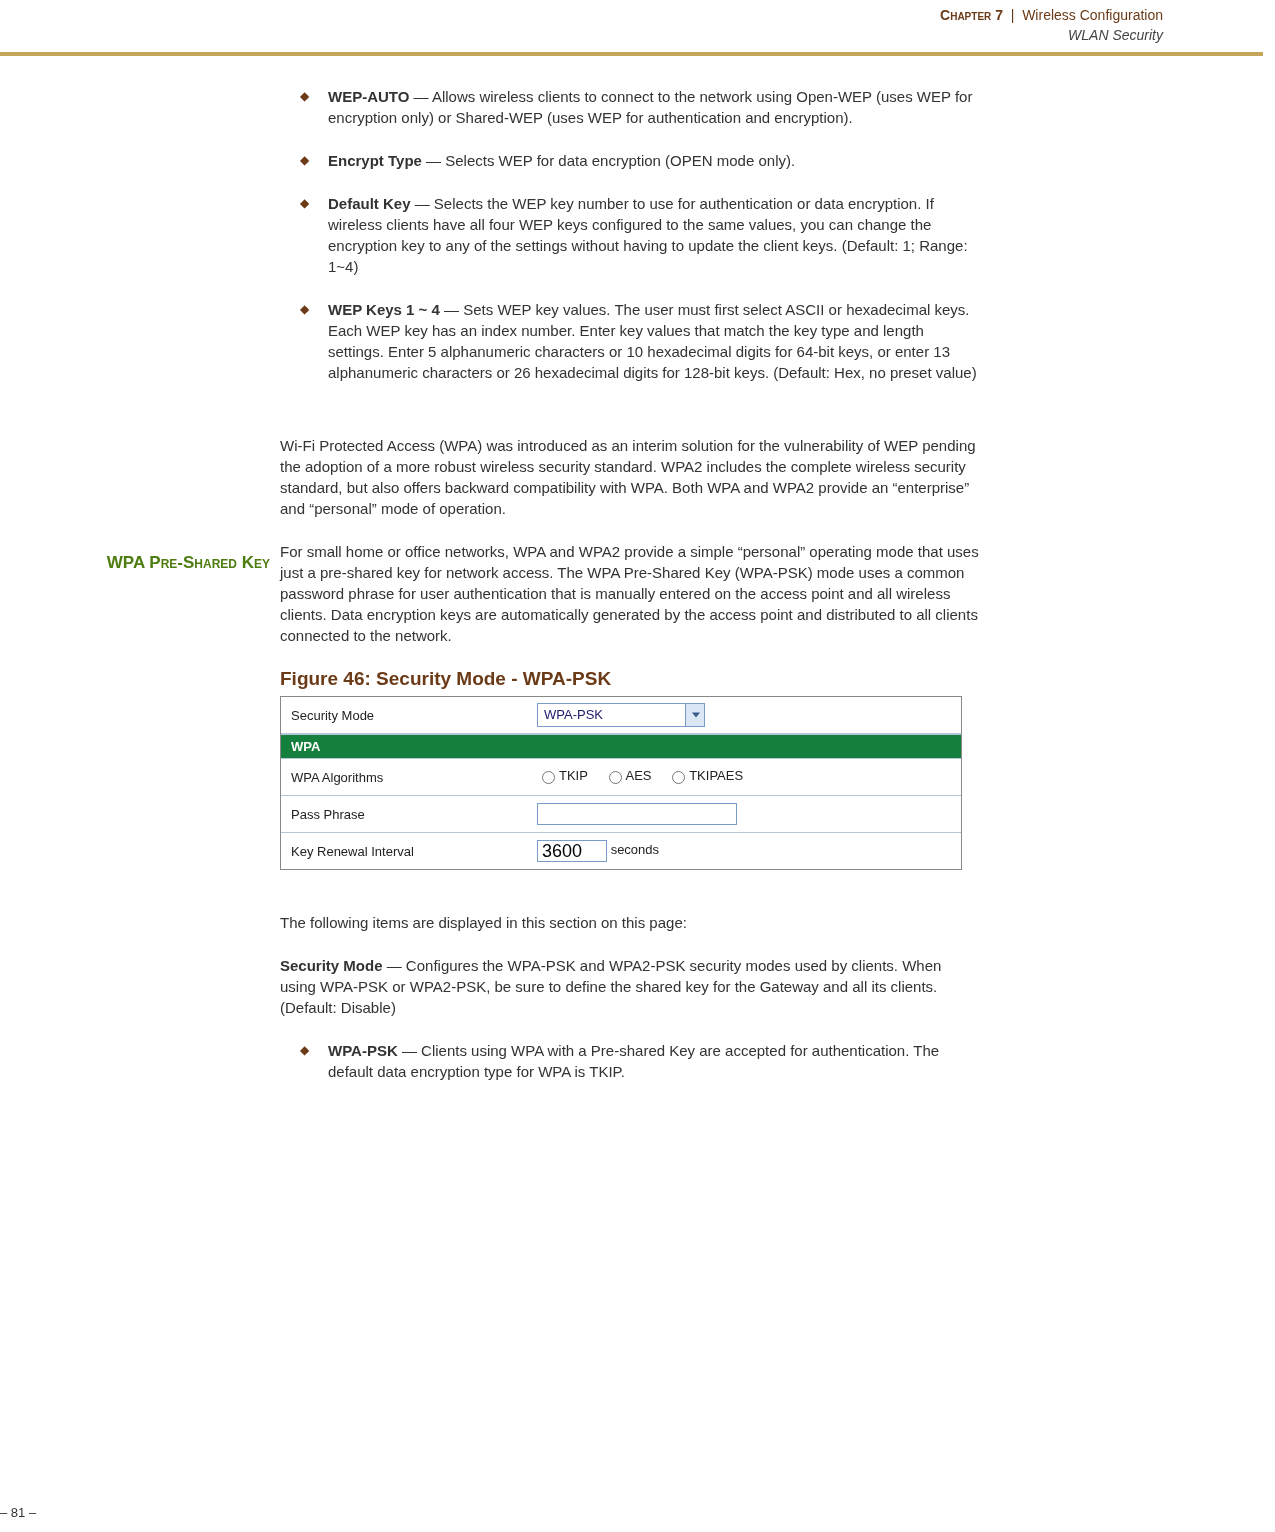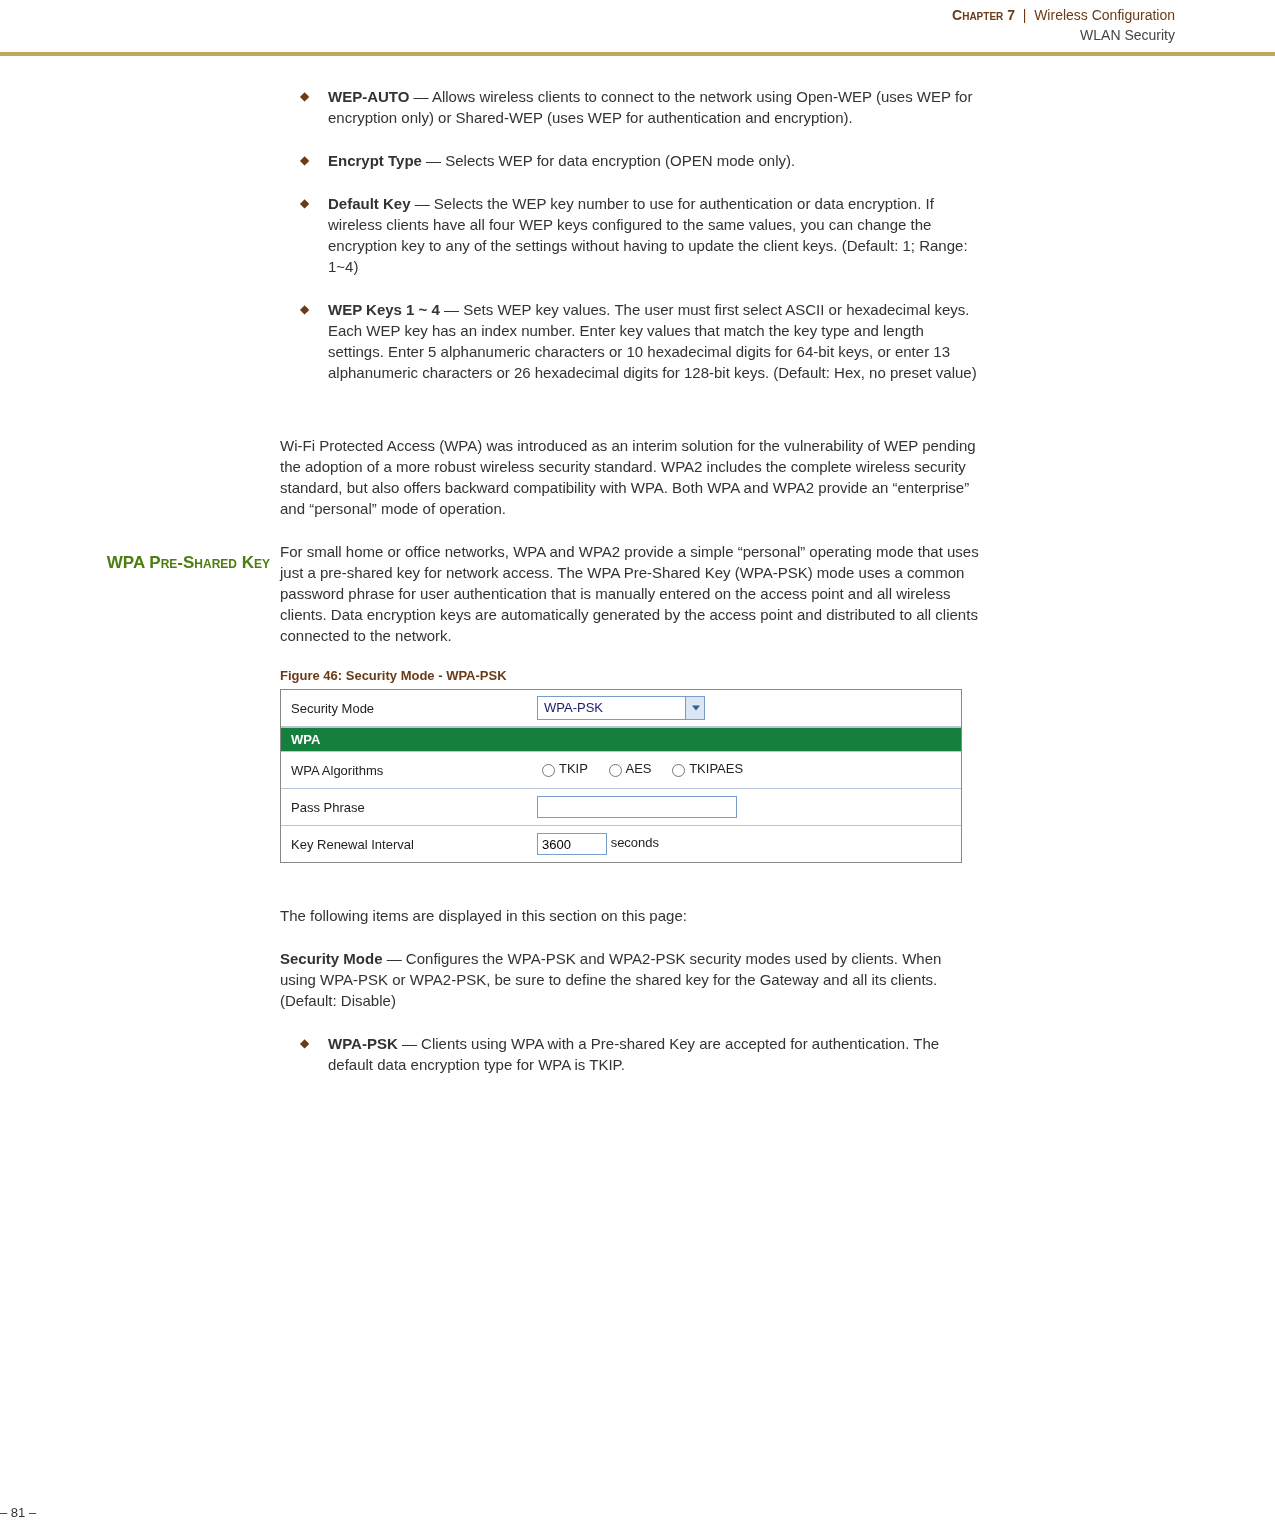--- a/index.html
+++ b/index.html
@@ -10,35 +10,36 @@
     background: #fff;
   }
   .page {
     width: 1275px;
     height: 1532px;
     position: relative;
     box-sizing: border-box;
   }
   .header-band {
     position: absolute;
-    top: 0; left: 0; right: 0;
+    top: 0; left: 0; right: 12px;
     height: 46px;
     border-bottom: 4px solid #c4a65a;
     text-align: right;
     padding-right: 100px;
     font-size: 14px;
     line-height: 1.4;
     padding-top: 6px;
   }
   .header-chapter {
     color: #6b3a17;
   }
   .header-chapter .chnum { font-variant: small-caps; font-weight: bold; }
   .header-section {
     color: #444;
+    font-style: italic;
   }
   .content {
     position: absolute;
     top: 86px;
     left: 280px;
     width: 700px;
   }
   .sidelabel {
     position: absolute;
     left: 100px;
@@ -70,21 +71,21 @@
     font-size: 12px;
   }
   .b { font-weight: bold; }
   p.body {
     margin: 0 0 22px 0;
     line-height: 1.4;
   }
   .fig-caption {
     color: #6b3a17;
     font-weight: bold;
-    font-size: 13px;
+    font-size: 19px;
     margin: 4px 0 6px 0;
   }
   .figbox {
     border: 1px solid #888;
     width: 680px;
     font-family: Tahoma, Arial, sans-serif;
     font-size: 13px;
     color: #222;
     margin-bottom: 42px;
   }
@@ -139,21 +140,21 @@
     border-left: 4px solid transparent;
     border-right: 4px solid transparent;
     border-top: 5px solid #3a5a8a;
     transform: translateY(-50%);
     z-index: 2;
   }
   .txtin {
     border: 1px solid #7a9ccc;
     height: 20px;
     padding: 0 4px;
-    font-size: 13px;
+    font-size: 18px;
     vertical-align: middle;
     background: #fff;
   }
   .rad {
     display: inline-flex;
     align-items: center;
     margin-right: 12px;
   }
   .rad input { margin-right: 4px; }
   .footer {

